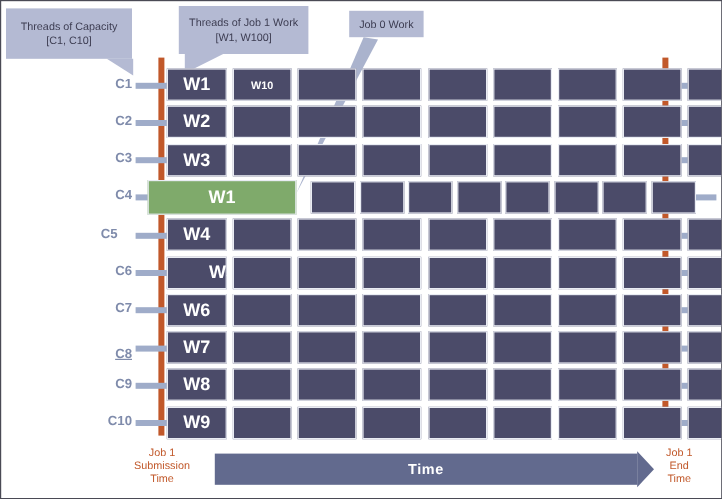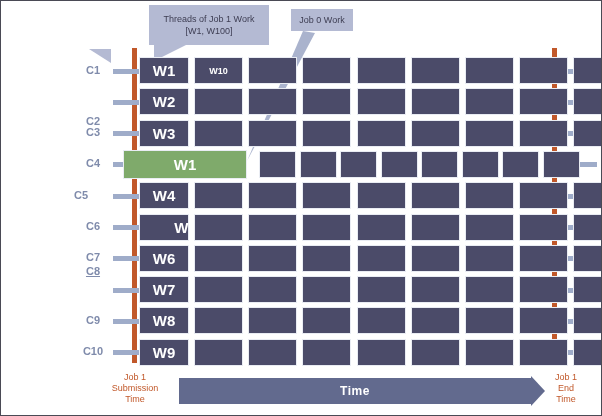--- a/index.html
+++ b/index.html
@@ -39,21 +39,21 @@
     width: 0; height: 0;
     border-style: solid;
   }
 
   
   .row-label {
     position: absolute;
     color: #7f8bab;
     font-size: 11px;
     font-weight: bold;
-    text-align: center;
+    text-align: right;
     width: 34px;
   }
 
   
   .connector {
     position: absolute;
     height: 5px;
     background: #9facc9;
   }
 
@@ -110,23 +110,27 @@
     line-height: 11px;
     text-align: center;
     white-space: pre-line;
   }
 </style>
 </head>
 <body>
 
 <div id="canvas">
 
+  <div class="callout" style="left:4px; top:6px; width:105px; height:42px;">
+    <span class="callout-text">Threads of Capacity
+[C1, C10]</span>
+  </div>
   <div class="tail" style="left:88px; top:48px; border-width:14px 0 0 22px; border-color:#b4bad3 transparent transparent transparent;"></div>
 
-  <div class="callout" style="left:148px; top:4px; width:120px; height:40px;">
+  <div class="callout" style="left:148px; top:4px; width:108px; height:40px;">
     <span class="callout-text">Threads of Job 1 Work
 [W1, W100]</span>
   </div>
   <div class="tail" style="left:153px; top:44px; border-width:0 0 16px 32px; border-color:transparent transparent transparent #b4bad3;"></div>
 
   <div class="callout" style="left:290px; top:8px; width:62px; height:22px;">
     <span class="callout-text">Job 0 Work</span>
   </div>
 
   <svg style="position:absolute; left:230px; top:28px; width:90px; height:140px;">
@@ -142,21 +146,21 @@
       <div class="connector" style="left: 544px; width: 52px; top: 67.5px;"></div>
       <div class="block big" style="left: 138px; width: 50px; top: 56px; height: 27px;">W1</div>
       <div class="block small" style="left: 193px; width: 49px; top: 56px; height: 27px;">W10</div>
       <div class="block" style="left: 247.2px; width: 49px; top: 56px; height: 27px;"></div>
       <div class="block" style="left: 301.4px; width: 49px; top: 56px; height: 27px;"></div>
       <div class="block" style="left: 355.6px; width: 49px; top: 56px; height: 27px;"></div>
       <div class="block" style="left: 409.8px; width: 49px; top: 56px; height: 27px;"></div>
       <div class="block" style="left: 464px; width: 49px; top: 56px; height: 27px;"></div>
       <div class="block" style="left: 518.2px; width: 49px; top: 56px; height: 27px;"></div>
       <div class="block" style="left: 572.4px; width: 49px; top: 56px; height: 27px;"></div>
-      <div class="row-label" style="left: 75px; top: 93.8px; margin-top: 20px;">C2</div>
+      <div class="row-label" style="left: 75px; top: 93.8px;">C2</div>
       <div class="connector" style="left: 112px; width: 26px; top: 98.8px;"></div>
       <div class="connector" style="left: 544px; width: 52px; top: 98.8px;"></div>
       <div class="block big" style="left: 138px; width: 50px; top: 87.3px; height: 27px;">W2</div>
       <div class="block" style="left: 193px; width: 49px; top: 87.3px; height: 27px;"></div>
       <div class="block" style="left: 247.2px; width: 49px; top: 87.3px; height: 27px;"></div>
       <div class="block" style="left: 301.4px; width: 49px; top: 87.3px; height: 27px;"></div>
       <div class="block" style="left: 355.6px; width: 49px; top: 87.3px; height: 27px;"></div>
       <div class="block" style="left: 409.8px; width: 49px; top: 87.3px; height: 27px;"></div>
       <div class="block" style="left: 464px; width: 49px; top: 87.3px; height: 27px;"></div>
       <div class="block" style="left: 518.2px; width: 49px; top: 87.3px; height: 27px;"></div>
@@ -214,21 +218,21 @@
       <div class="connector" style="left: 544px; width: 52px; top: 255.3px;"></div>
       <div class="block big" style="left: 138px; width: 50px; top: 243.8px; height: 27px;">W6</div>
       <div class="block" style="left: 193px; width: 49px; top: 243.8px; height: 27px;"></div>
       <div class="block" style="left: 247.2px; width: 49px; top: 243.8px; height: 27px;"></div>
       <div class="block" style="left: 301.4px; width: 49px; top: 243.8px; height: 27px;"></div>
       <div class="block" style="left: 355.6px; width: 49px; top: 243.8px; height: 27px;"></div>
       <div class="block" style="left: 409.8px; width: 49px; top: 243.8px; height: 27px;"></div>
       <div class="block" style="left: 464px; width: 49px; top: 243.8px; height: 27px;"></div>
       <div class="block" style="left: 518.2px; width: 49px; top: 243.8px; height: 27px;"></div>
       <div class="block" style="left: 572.4px; width: 49px; top: 243.8px; height: 27px;"></div>
-      <div class="row-label" style="left: 75px; top: 264px; text-decoration: underline;">C8</div>
+      <div class="row-label" style="left: 75px; top: 288px; text-decoration: underline;">C8</div>
       <div class="connector" style="left: 112px; width: 26px; top: 286.6px;"></div>
       <div class="connector" style="left: 544px; width: 52px; top: 286.6px;"></div>
       <div class="block big" style="left: 138px; width: 50px; top: 275.1px; height: 27px;">W7</div>
       <div class="block" style="left: 193px; width: 49px; top: 275.1px; height: 27px;"></div>
       <div class="block" style="left: 247.2px; width: 49px; top: 275.1px; height: 27px;"></div>
       <div class="block" style="left: 301.4px; width: 49px; top: 275.1px; height: 27px;"></div>
       <div class="block" style="left: 355.6px; width: 49px; top: 275.1px; height: 27px;"></div>
       <div class="block" style="left: 409.8px; width: 49px; top: 275.1px; height: 27px;"></div>
       <div class="block" style="left: 464px; width: 49px; top: 275.1px; height: 27px;"></div>
       <div class="block" style="left: 518.2px; width: 49px; top: 275.1px; height: 27px;"></div>

